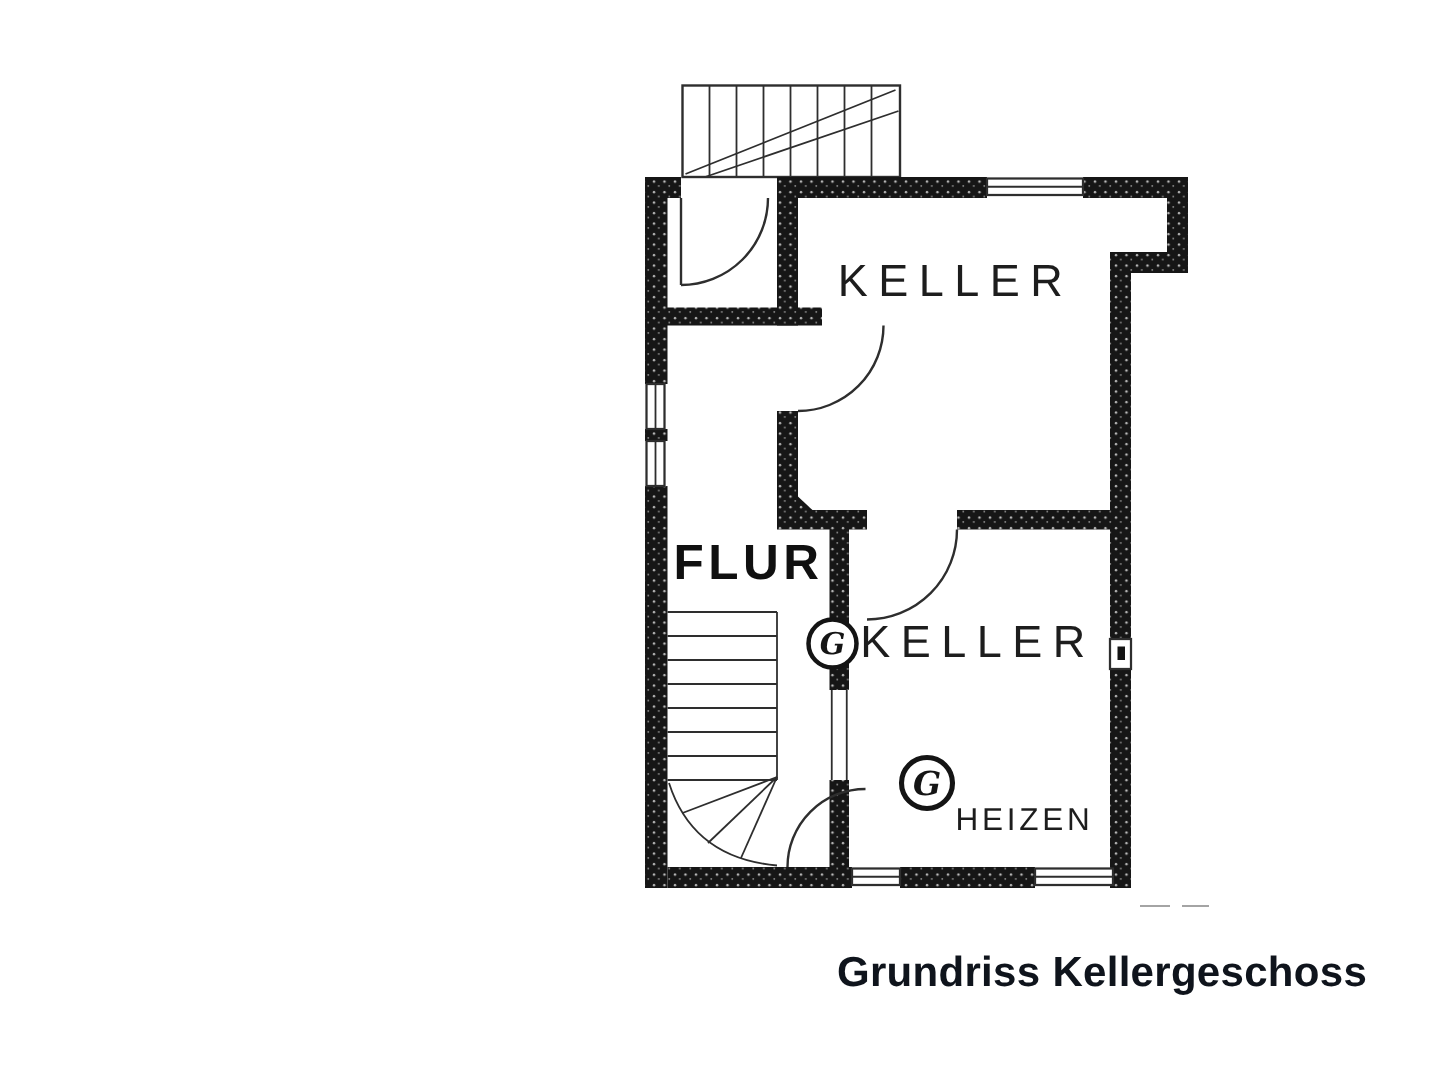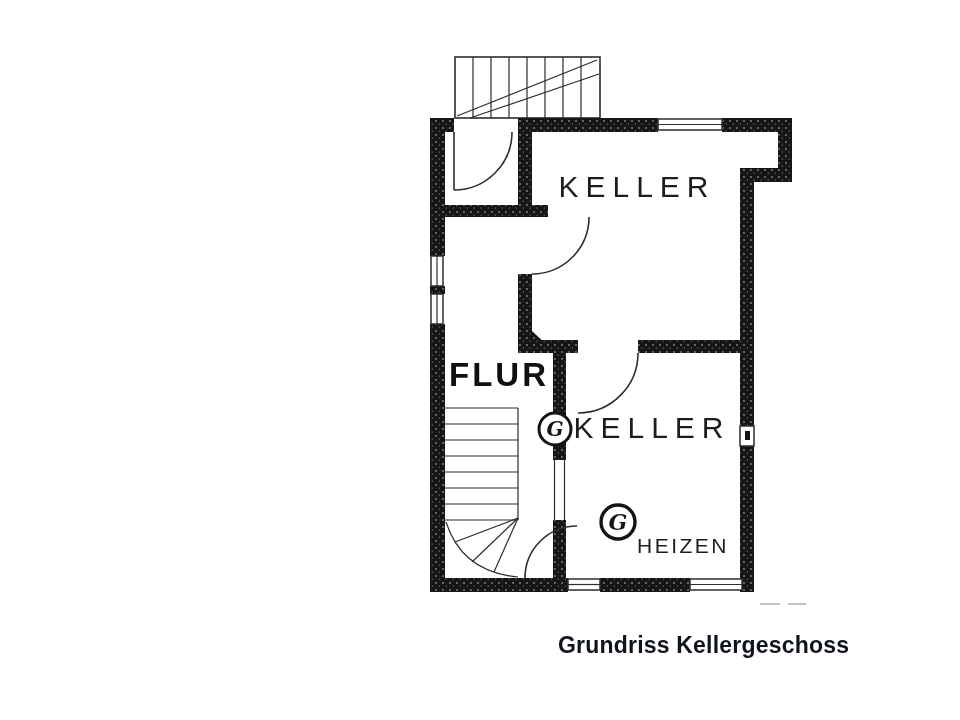--- a/index.html
+++ b/index.html
@@ -7,21 +7,21 @@
   .stage{position:relative;width:960px;height:720px;background:var(--background,#ffffff);}
   svg{position:absolute;left:0;top:0;}
   .wall-base{fill:var(--wall,#161616);}
   .thin{stroke:var(--line,#2e2e2e);stroke-width:1.6;fill:none;}
   .thinner{stroke:var(--line,#2e2e2e);stroke-width:1.2;fill:none;}
   .winbox{fill:#ffffff;stroke:var(--line,#2e2e2e);stroke-width:1.5;}
   .label{font-family:"Liberation Sans",sans-serif;fill:#1d1d1d;font-weight:500;}
   .label-dark{font-family:"Liberation Sans",sans-serif;fill:#101010;font-weight:600;}
   .gtext{font-family:"DejaVu Serif",serif;font-style:italic;font-weight:bold;fill:#141414;}
   .gcircle{fill:#ffffff;stroke:#141414;}
-  .caption{position:absolute;left:558px;top:632px;font-size:23px;font-weight:bold;
+  .caption{position:absolute;left:558px;top:632px;font-size:28px;font-weight:bold;
            color:var(--caption,#0f141c);letter-spacing:0.2px;
            font-family:"Liberation Sans",sans-serif;}
   .tick{stroke:#9a9a9a;stroke-width:1.2;}
 </style>
 </head>
 <body>
 
 <div class="stage">
 
   <svg width="960" height="720" viewBox="0 0 960 720">

